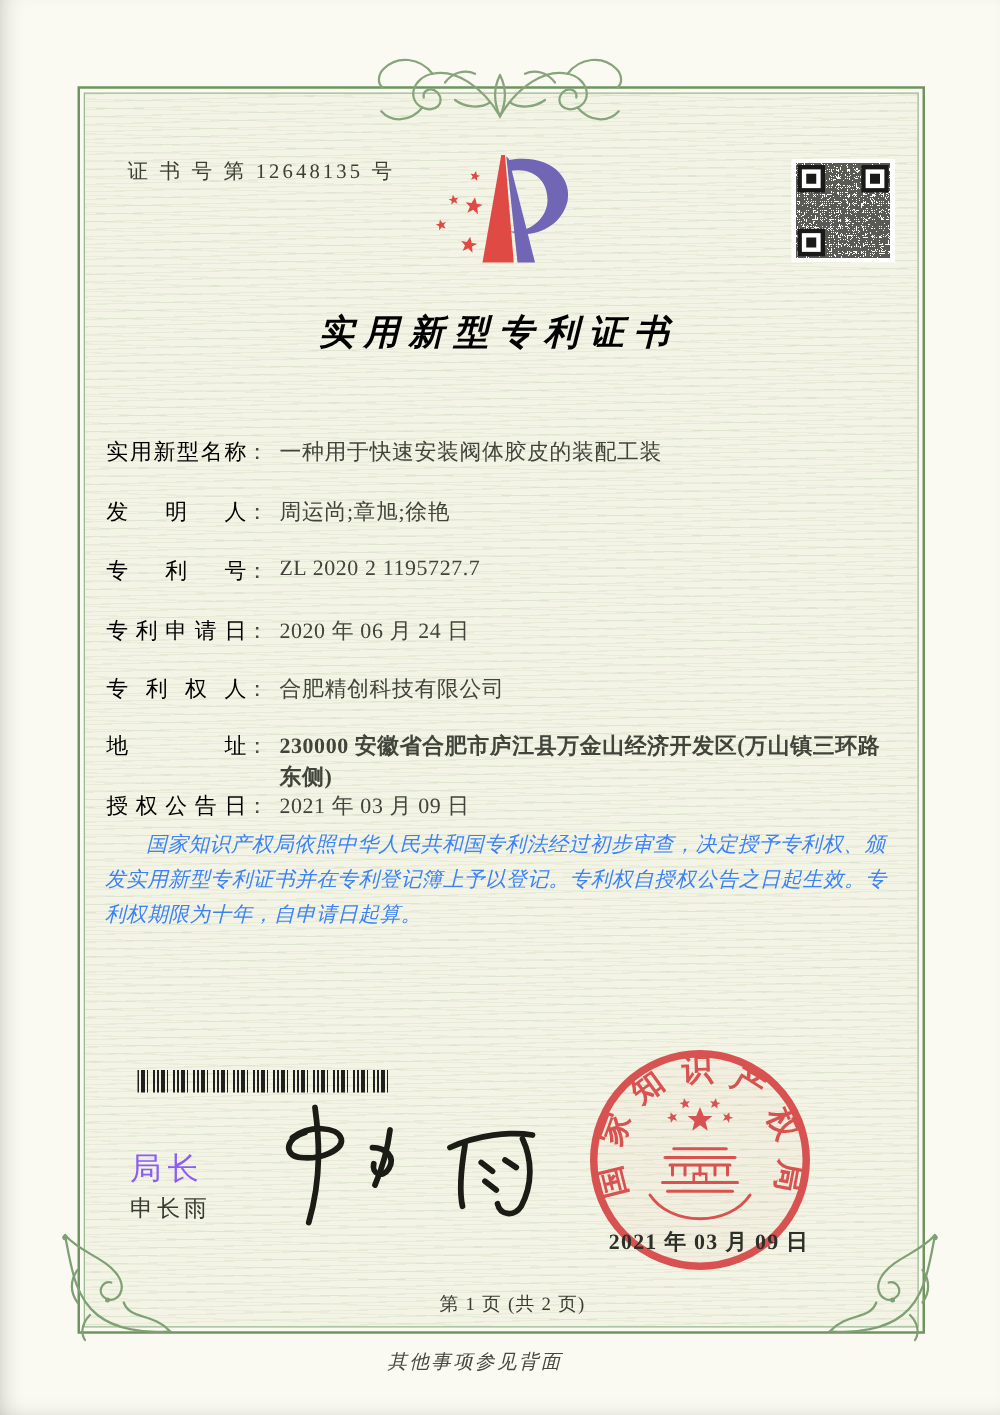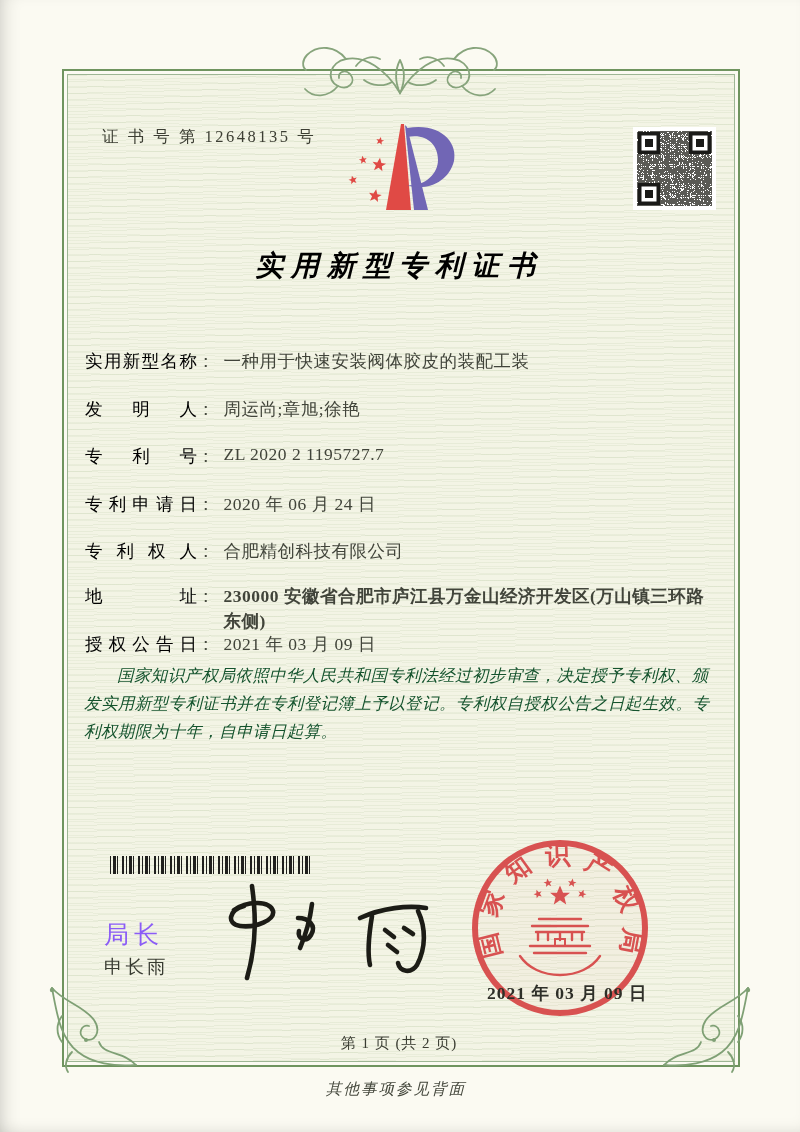--- a/index.html
+++ b/index.html
@@ -38,41 +38,41 @@
     display:inline-block;width:112px;text-align:justify;text-align-last:justify;
     vertical-align:top;color:#000000;
   }
   .field-colon{display:inline-block;vertical-align:top;color:#474b3f;margin-right:9px;}
   .field-value{display:inline-block;vertical-align:top;letter-spacing:.5px;}
   .field-value.wrap{width:498px;line-height:24.5px;font-weight:bold;}
   .pair2{position:absolute;left:345px;top:0;}
   .pair2 .field-label{width:auto;text-align-last:auto;}
   
   .body-text{
-    left:84px;top:662px;width:634px;font-size:16.5px;line-height:28px;color:#14532d;
+    left:84px;top:662px;width:634px;font-size:16.5px;line-height:28px;color:#3b82f6;
     font-style:italic;letter-spacing:.4px;
   }
   .body-text p{margin:0;text-indent:2em;}
   
   .barcode{
     left:110px;top:856px;width:201px;height:18px;
     background:
       repeating-linear-gradient(90deg,
         #20201e 0 1.5px, rgba(0,0,0,0) 1.5px 3px,
         #20201e 3px 6px, rgba(0,0,0,0) 6px 7.5px,
         #20201e 7.5px 8.5px, rgba(0,0,0,0) 8.5px 12.5px,
         #20201e 12.5px 14px, rgba(0,0,0,0) 14px 16px);
   }
   .director-title{left:104px;top:918px;font-size:25px;letter-spacing:5px;color:#8b5cf6;}
   .director-name{left:104px;top:954px;font-size:18.5px;letter-spacing:3px;color:#383b31;}
   .signature{left:212px;top:878px;width:232px;height:108px;}
   .seal{left:468px;top:836px;width:184px;height:184px;opacity:.92;}
   .seal-date{left:487px;top:981px;font-size:17.5px;letter-spacing:1px;color:#2e2f28;font-weight:bold;}
-  .page-num{left:62px;top:1034px;width:674px;text-align:center;font-size:15px;color:#3a3c32;letter-spacing:1px;}
-  .back-note{left:16px;top:1079px;width:760px;text-align:center;font-size:15.5px;font-style:italic;color:#45483d;letter-spacing:2px;}
+  .page-num{left:62px;top:1034px;width:674px;text-align:center;font-size:15px;color:#3a3c32;letter-spacing:1px;padding-left:11px;}
+  .back-note{left:0;top:1079px;width:760px;text-align:center;font-size:15.5px;font-style:italic;color:#45483d;letter-spacing:2px;}
   .orn-top{left:294px;top:36px;width:212px;height:64px;}
   .orn-bl{left:42px;top:982px;width:100px;height:92px;}
   .orn-br{left:658px;top:982px;width:100px;height:92px;transform:scaleX(-1);}
 </style>
 </head>
 <body>
 
 <div class="frame-outer">
   <div class="frame-inner"></div>
 </div>

